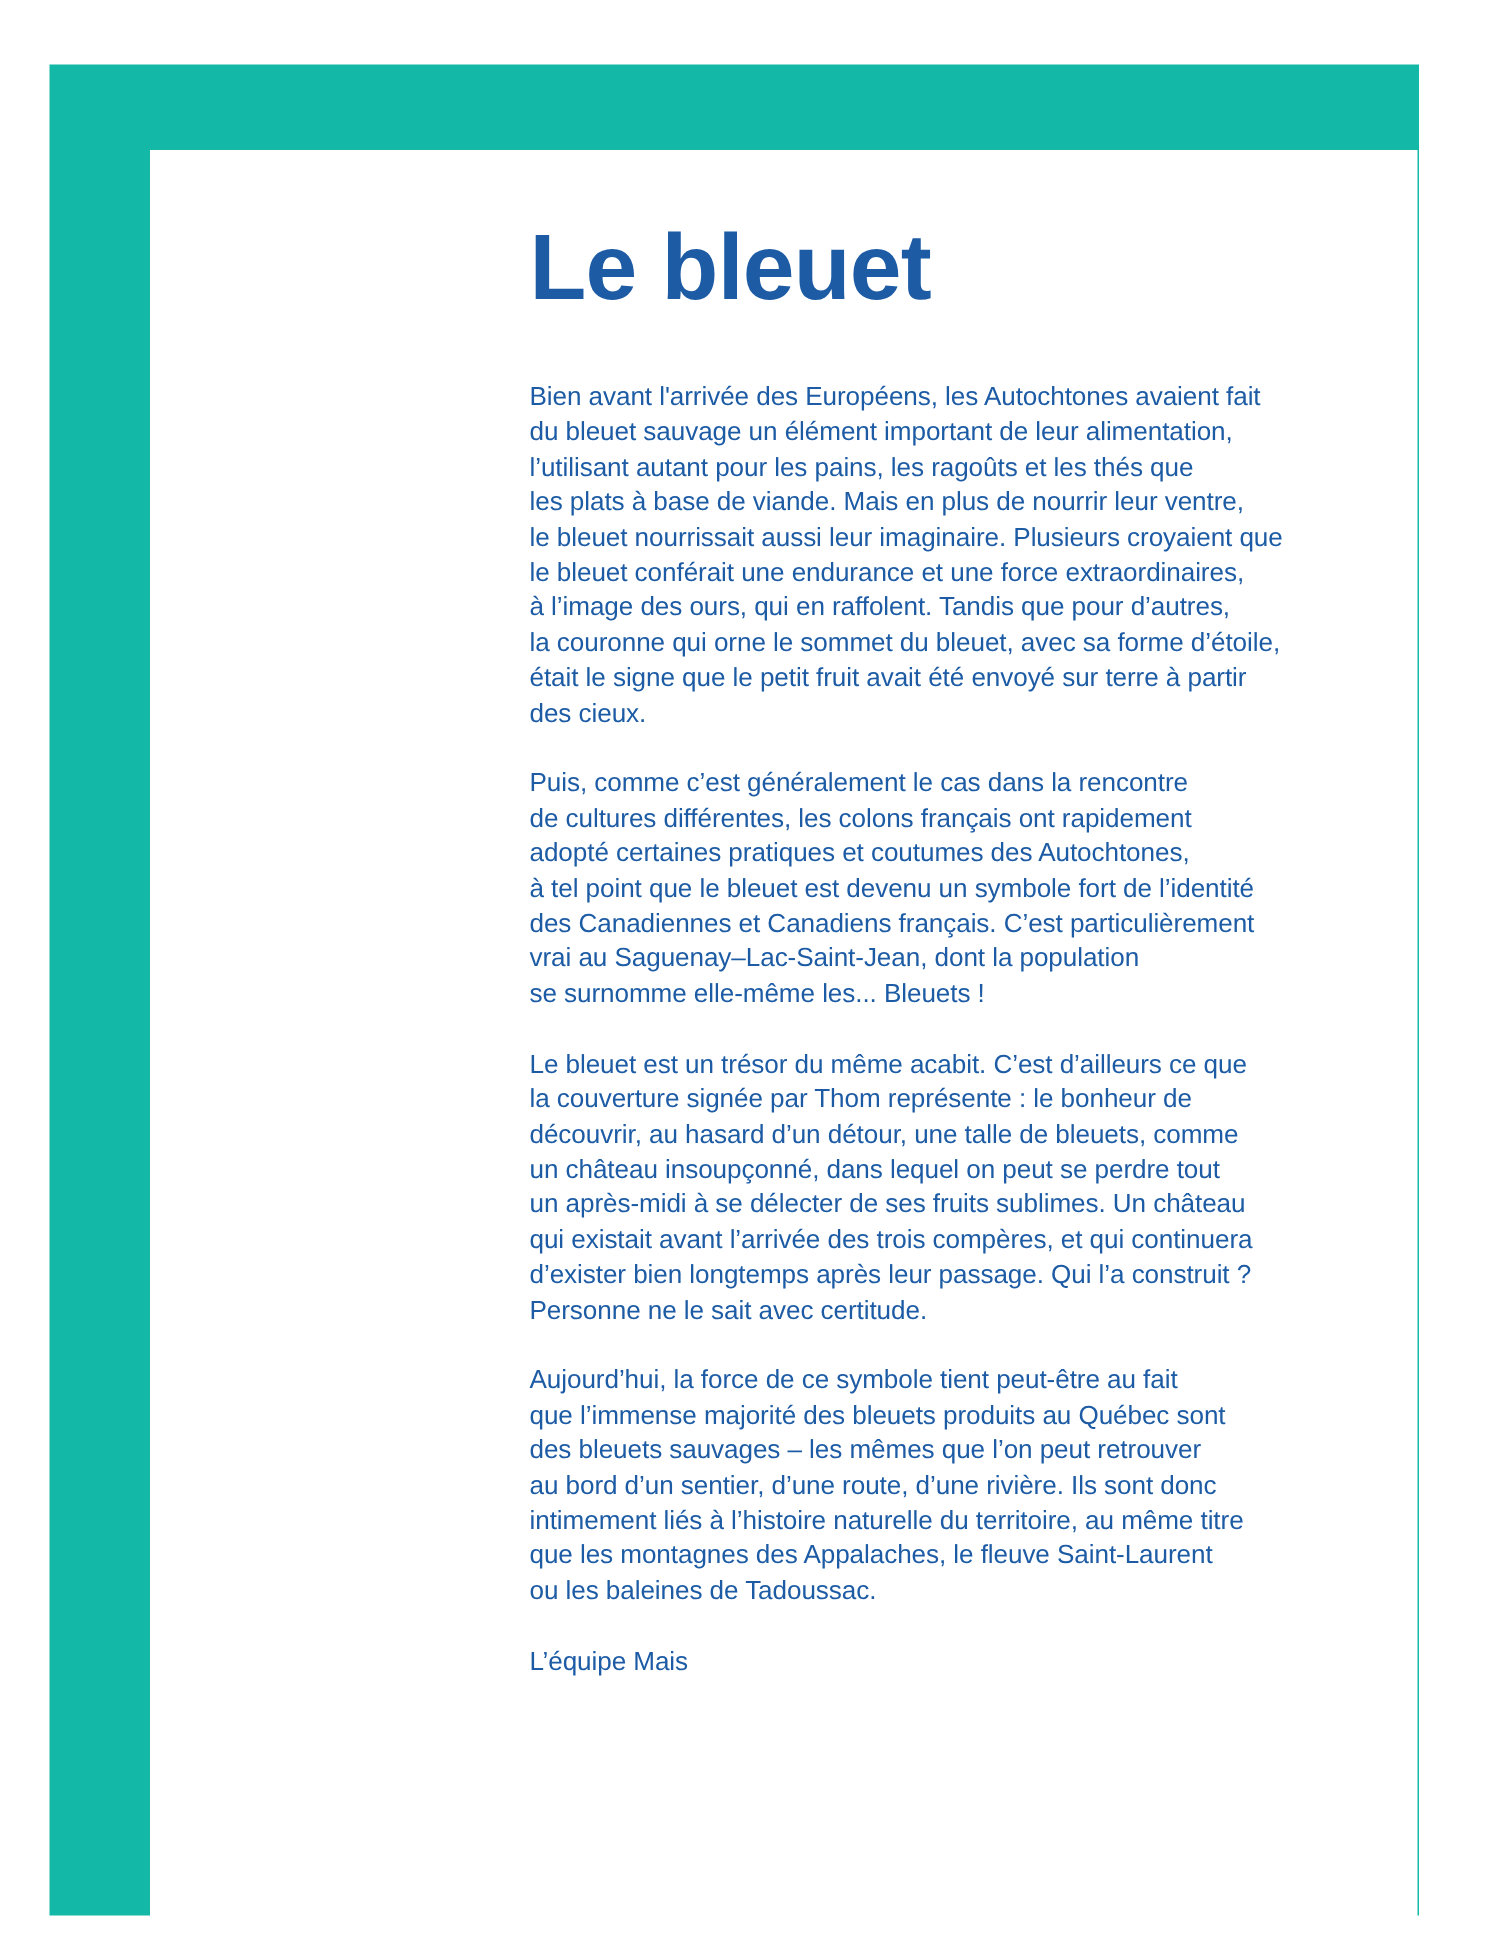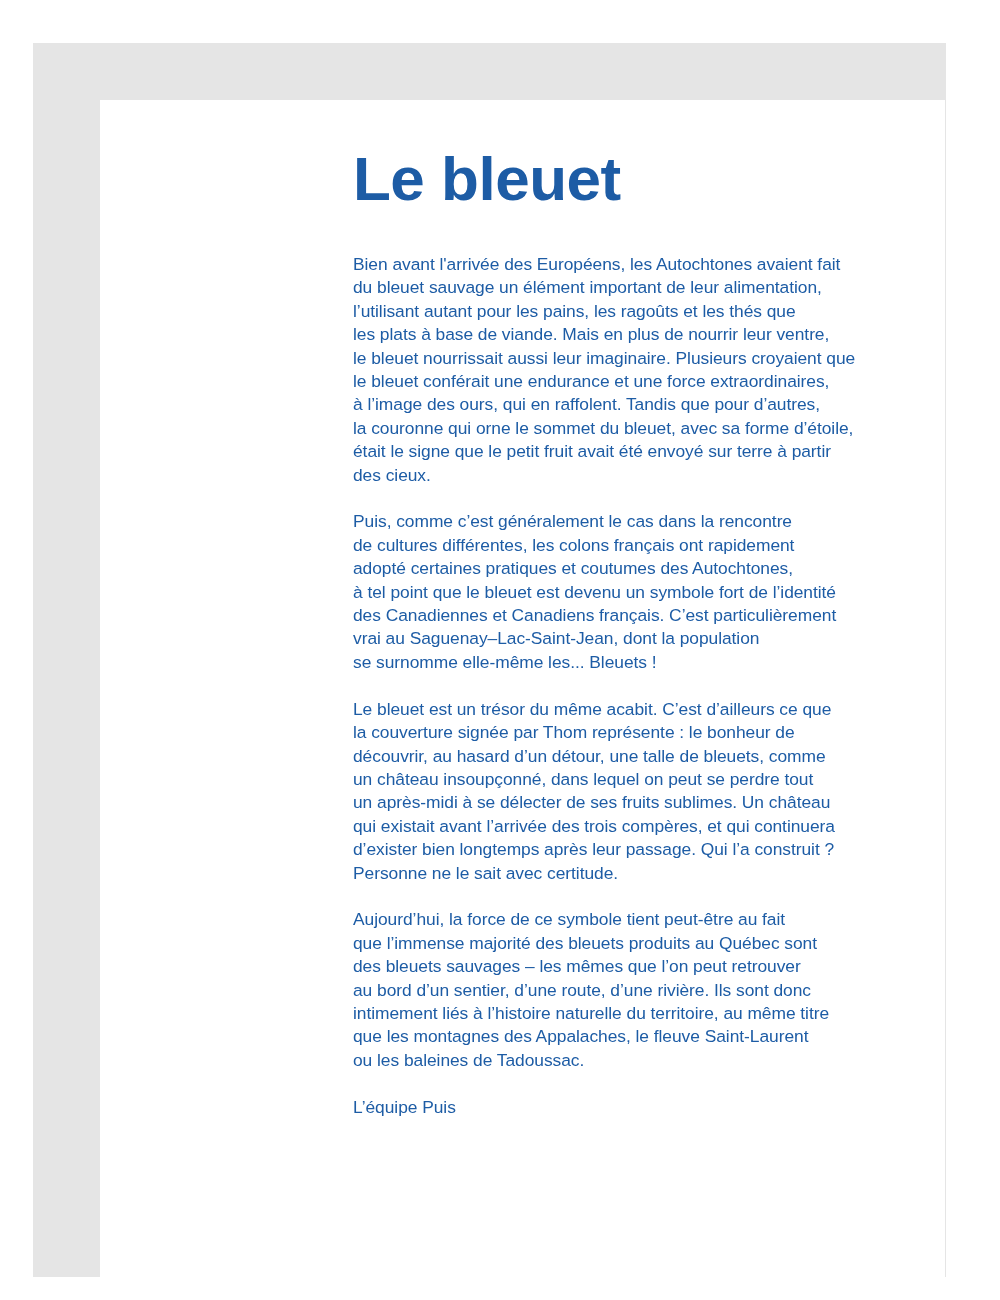--- a/index.html
+++ b/index.html
@@ -14,21 +14,21 @@
     background: #ffffff;
     overflow: hidden;
   }
   
   .frame {
     position: absolute;
     left: 33px;
     top: 43px;
     width: 913px;
     height: 1234px;
-    background: #e5e5e5;
+    background: #14b8a6;
     box-sizing: border-box;
   }
   
   .sheet {
     position: absolute;
     left: 67px;
     top: 57px;
     width: 845px;
     height: 1186px;
     background: #ffffff;
@@ -102,19 +102,19 @@
 qui existait avant l’arrivée des trois compères, et qui continuera
 d’exister bien longtemps après leur passage. Qui l’a construit ?
 Personne ne le sait avec certitude.</p>
           <p>Aujourd’hui, la force de ce symbole tient peut-être au fait
 que l’immense majorité des bleuets produits au Québec sont
 des bleuets sauvages – les mêmes que l’on peut retrouver
 au bord d’un sentier, d’une route, d’une rivière. Ils sont donc
 intimement liés à l’histoire naturelle du territoire, au même titre
 que les montagnes des Appalaches, le fleuve Saint-Laurent
 ou les baleines de Tadoussac.</p>
-          <p>L’équipe Puis</p>
+          <p>L’équipe Mais</p>
         </div>
 
       </div>
     </div>
   </div>
 </div>
 
 </body></html>

